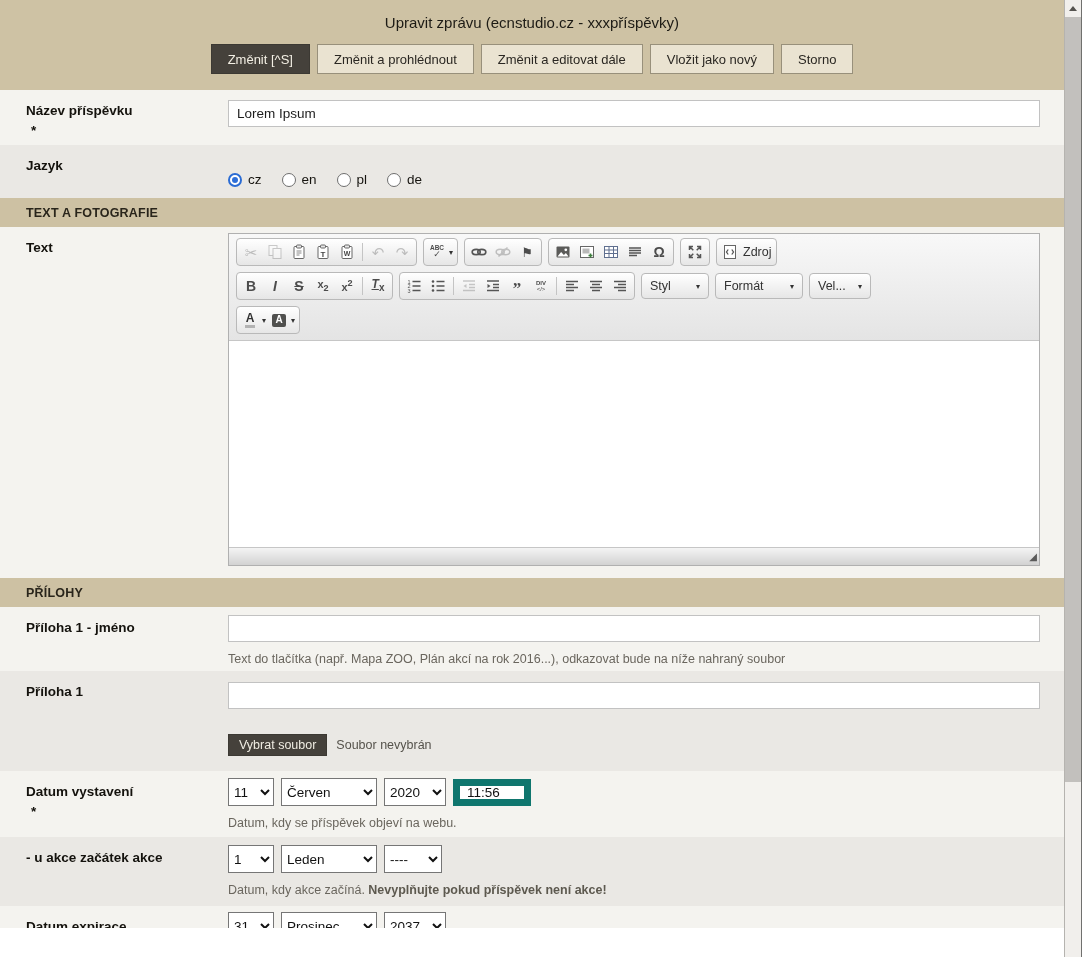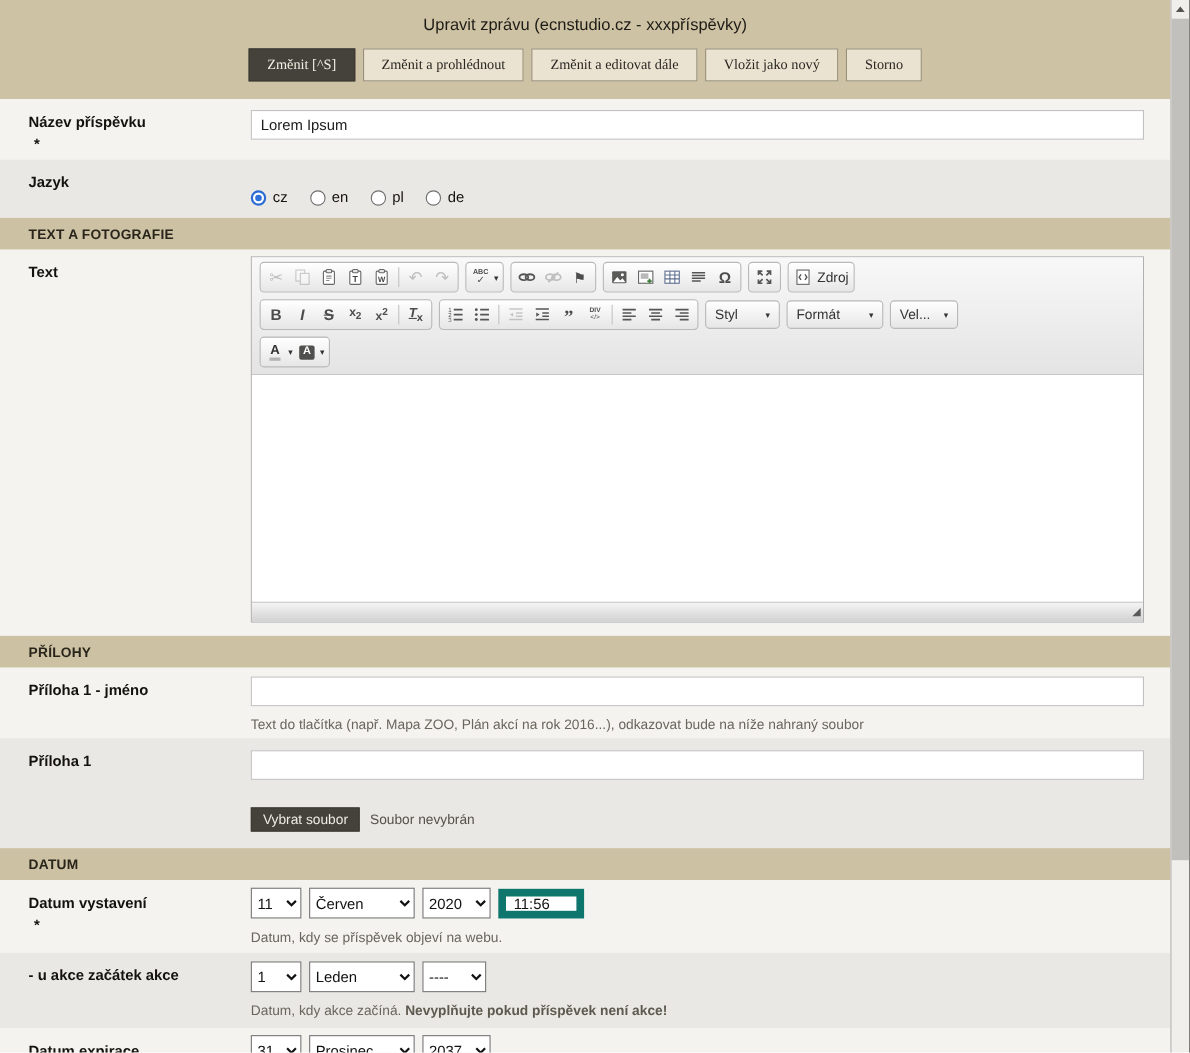--- a/index.html
+++ b/index.html
@@ -5,21 +5,21 @@
   *{box-sizing:border-box;margin:0;padding:0}
   html,body{width:1082px;height:957px}
   body{font-family:"Liberation Sans",sans-serif;background:#fff;overflow:hidden}
   .page{width:1082px;height:957px;display:flex}
   .content{width:1064px;height:957px;background:#fff}
 
   
   .hdr{height:90px;background:#cec2a4;padding-top:14px}
   .title{text-align:center;font-size:15px;color:#1d1b15}
   .actions{margin-top:13px;display:flex;justify-content:center;gap:7px}
-  .cmd{height:30px;padding:0 16px;font-size:13px;background:#eae3d1;border:1px solid #98907b;color:#2a2722;font-family:Liberation Serif, serif;cursor:pointer}
+  .cmd{height:30px;padding:0 16px;font-size:13px;background:#eae3d1;border:1px solid #98907b;color:#2a2722;font-family:Liberation Sans, sans-serif;cursor:pointer}
   .cmd.primary{background:#45413b;color:#f3efe4;border-color:#3c3933}
 
   
   .row{display:flex}
   .light{background:#f4f3ef}
   .dark{background:#eae8e4}
   .lbl{width:228px;padding:13px 0 0 26px;font-size:13.5px;font-weight:bold;color:#14120d;line-height:1.25}
   .req{display:block;font-weight:bold;margin:3px 0 0 5px;color:#14120d}
   .ctl{flex:1;padding-right:24px}
   .sec{height:29px;background:#cdc1a3;display:flex;align-items:center;padding-left:26px;font-size:12.5px;font-weight:bold;color:#29251b;letter-spacing:.2px}
@@ -464,21 +464,20 @@
       </div>
       <div class="ctl">
         <input class="txt" value="" style="">
         <div class="filerow">
           <button class="filebtn">Vybrat soubor</button>
           <span class="filestat">Soubor nevybrán</span>
         </div>
       </div>
     </div>
 
-    <div class="sec">DATUM</div>
 
     <div class="row light row-d1">
       <div class="lbl">
         <span>Datum vystavení</span>
         <span class="req">*</span>
       </div>
       <div class="ctl">
         <div class="inline">
             <select class="dsel" style="width: 46px;"><option>11</option></select>
             <select class="dsel" style="width: 96px;"><option>Červen</option></select>

